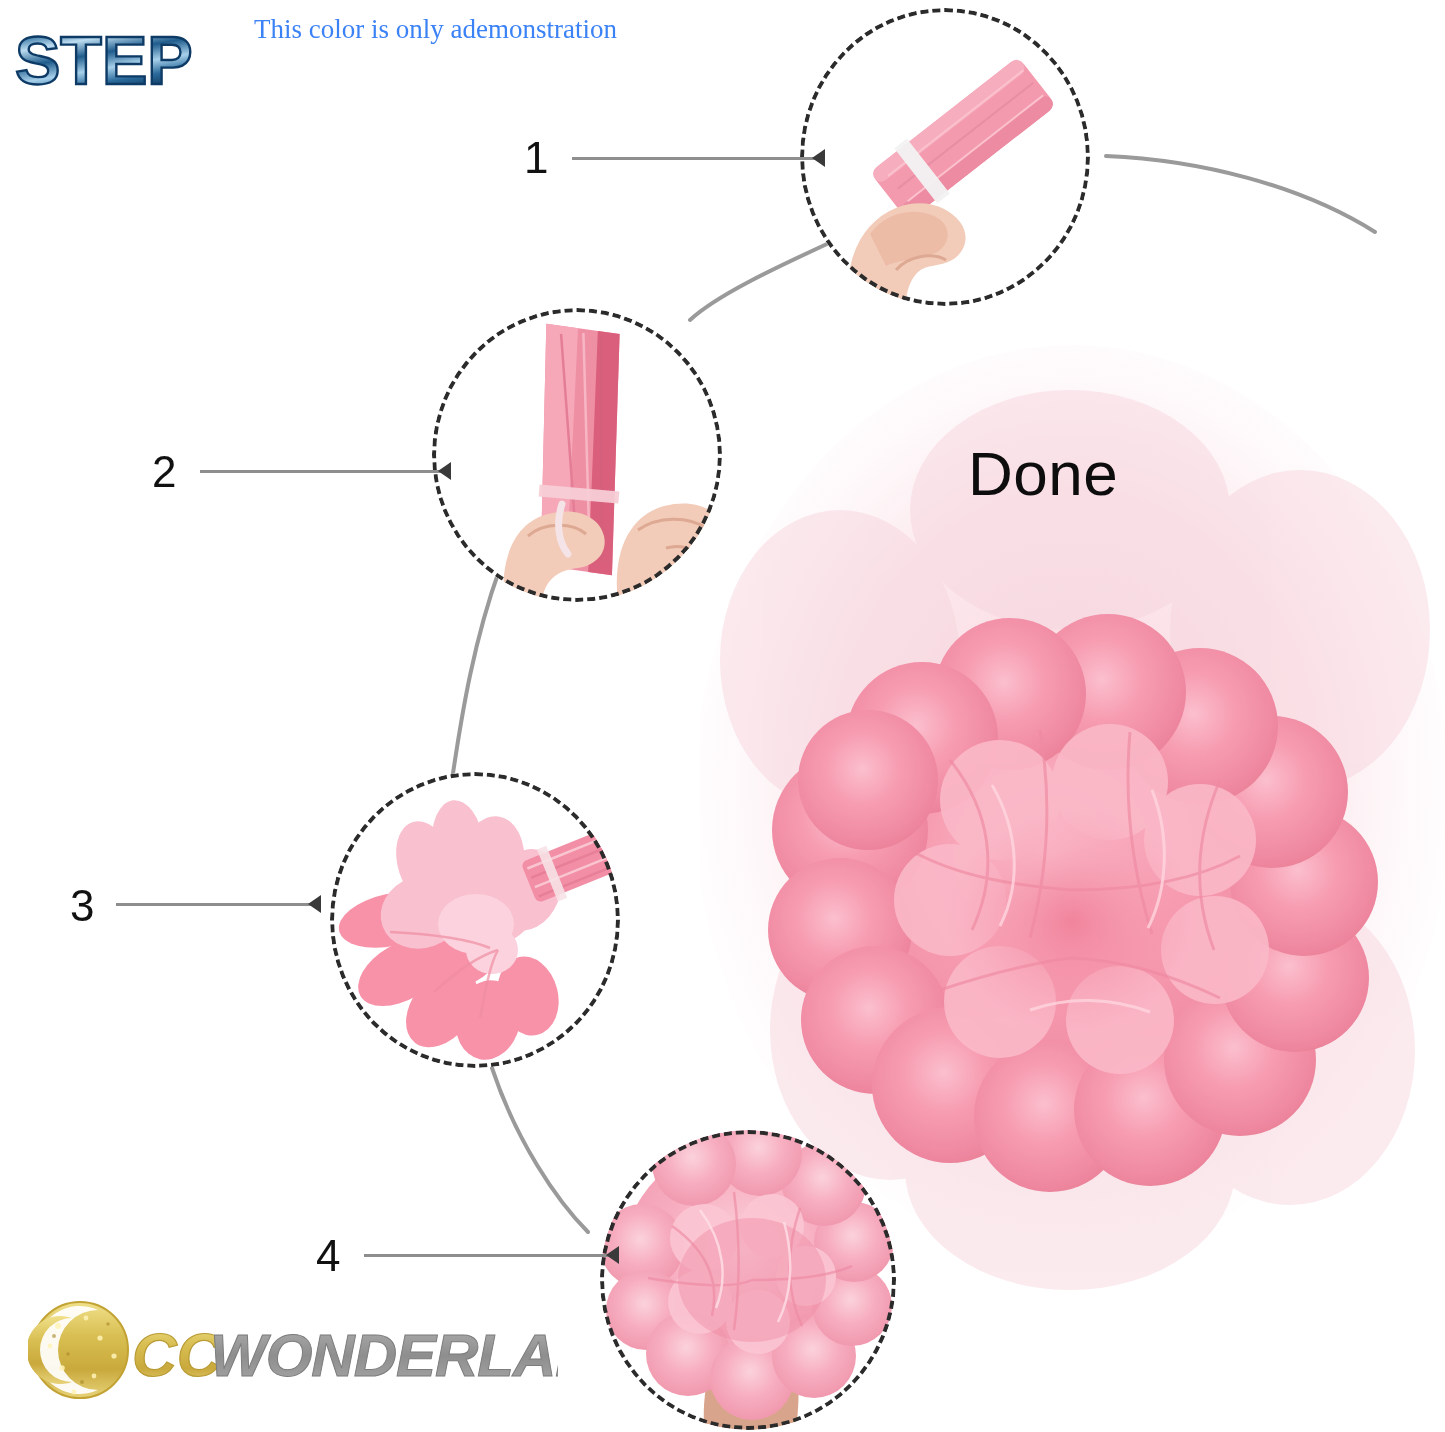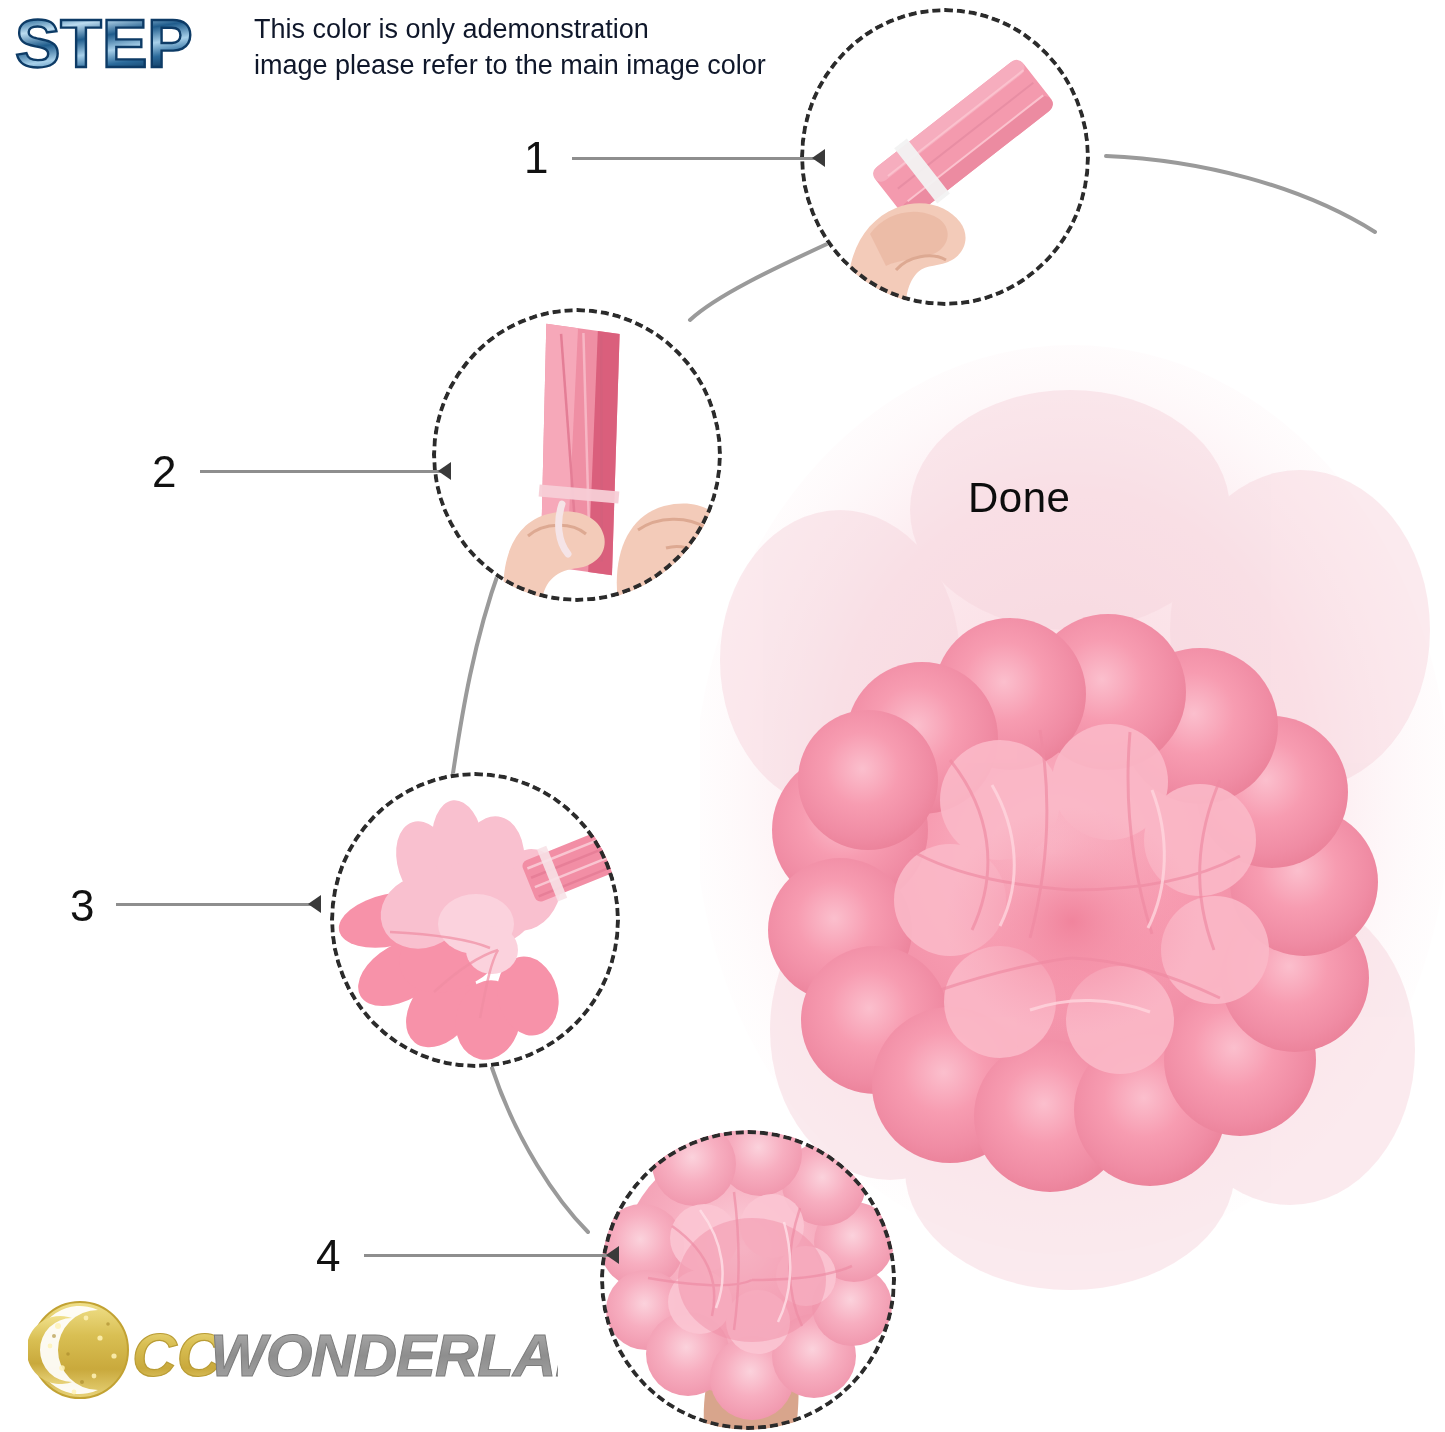--- a/index.html
+++ b/index.html
@@ -15,35 +15,35 @@
     width: 1445px;
     height: 1432px;
     background: #ffffff;
     overflow: hidden;
   }
 
   
   #step-logo {
     position: absolute;
     left: 12px;
-    top: 1px;
+    top: 18px;
     width: 230px;
     height: 84px;
   }
   #step-logo svg { display: block; width: 230px; height: 84px; }
 
   #header-note {
     position: absolute;
     left: 254px;
     top: 12px;
     width: 580px;
     font-size: 27px;
     line-height: 1.32;
-    color: #0f172a;
-    font-family: Liberation Sans, sans-serif;
+    color: #3b82f6;
+    font-family: Liberation Serif, serif;
   }
   #header-note .note-line { display: block; white-space: nowrap; }
 
   
   .step-circle {
     position: absolute;
     border-radius: 50%;
     background: #ffffff;
     overflow: hidden;
   }
@@ -103,26 +103,25 @@
     top: 330px;
     width: 745px;
     height: 980px;
   }
   #done-area svg { display: block; width: 100%; height: 100%; }
 
   #done-label {
     position: absolute;
     left: 968px;
     top: 438px;
-    font-size: 42px;
+    font-size: 62px;
     color: #0d0d0d;
     font-family: "Liberation Sans", sans-serif;
     letter-spacing: 0.5px;
     z-index: 4;
-    margin-top: 36px;
   }
 
   
   #brand {
     position: absolute;
     left: 28px;
     top: 1292px;
     width: 530px;
     height: 118px;
     z-index: 5;
@@ -242,21 +241,20 @@
           <stop offset="86%" stop-color="#2a6a9b"></stop>
           <stop offset="100%" stop-color="#123f66"></stop>
         </linearGradient>
       </defs>
       <text x="3" y="66" font-family="'Liberation Sans', sans-serif" font-size="68" font-weight="bold" fill="url(#stepTex)" stroke="#0d3b66" stroke-width="2.4">STEP</text>
     </svg>
   </div>
 
   <div id="header-note">
     <span class="note-line">This color is only ademonstration</span>
-    <span class="note-line">image please refer to the main image color</span>
   </div>
 
   <div class="step-circle" style="left:800px; top:8px; width:290px; height:298px; z-index:3;">
     <div class="photo">
       <svg viewBox="0 0 290 298">
         <rect width="290" height="298" fill="#ffffff"></rect>
 
         <g transform="rotate(-38 150 150)">
           <rect x="78" y="112" width="188" height="62" rx="10" fill="#f49aae"></rect>
           <rect x="78" y="112" width="188" height="16" rx="8" fill="#f6adbe"></rect>

